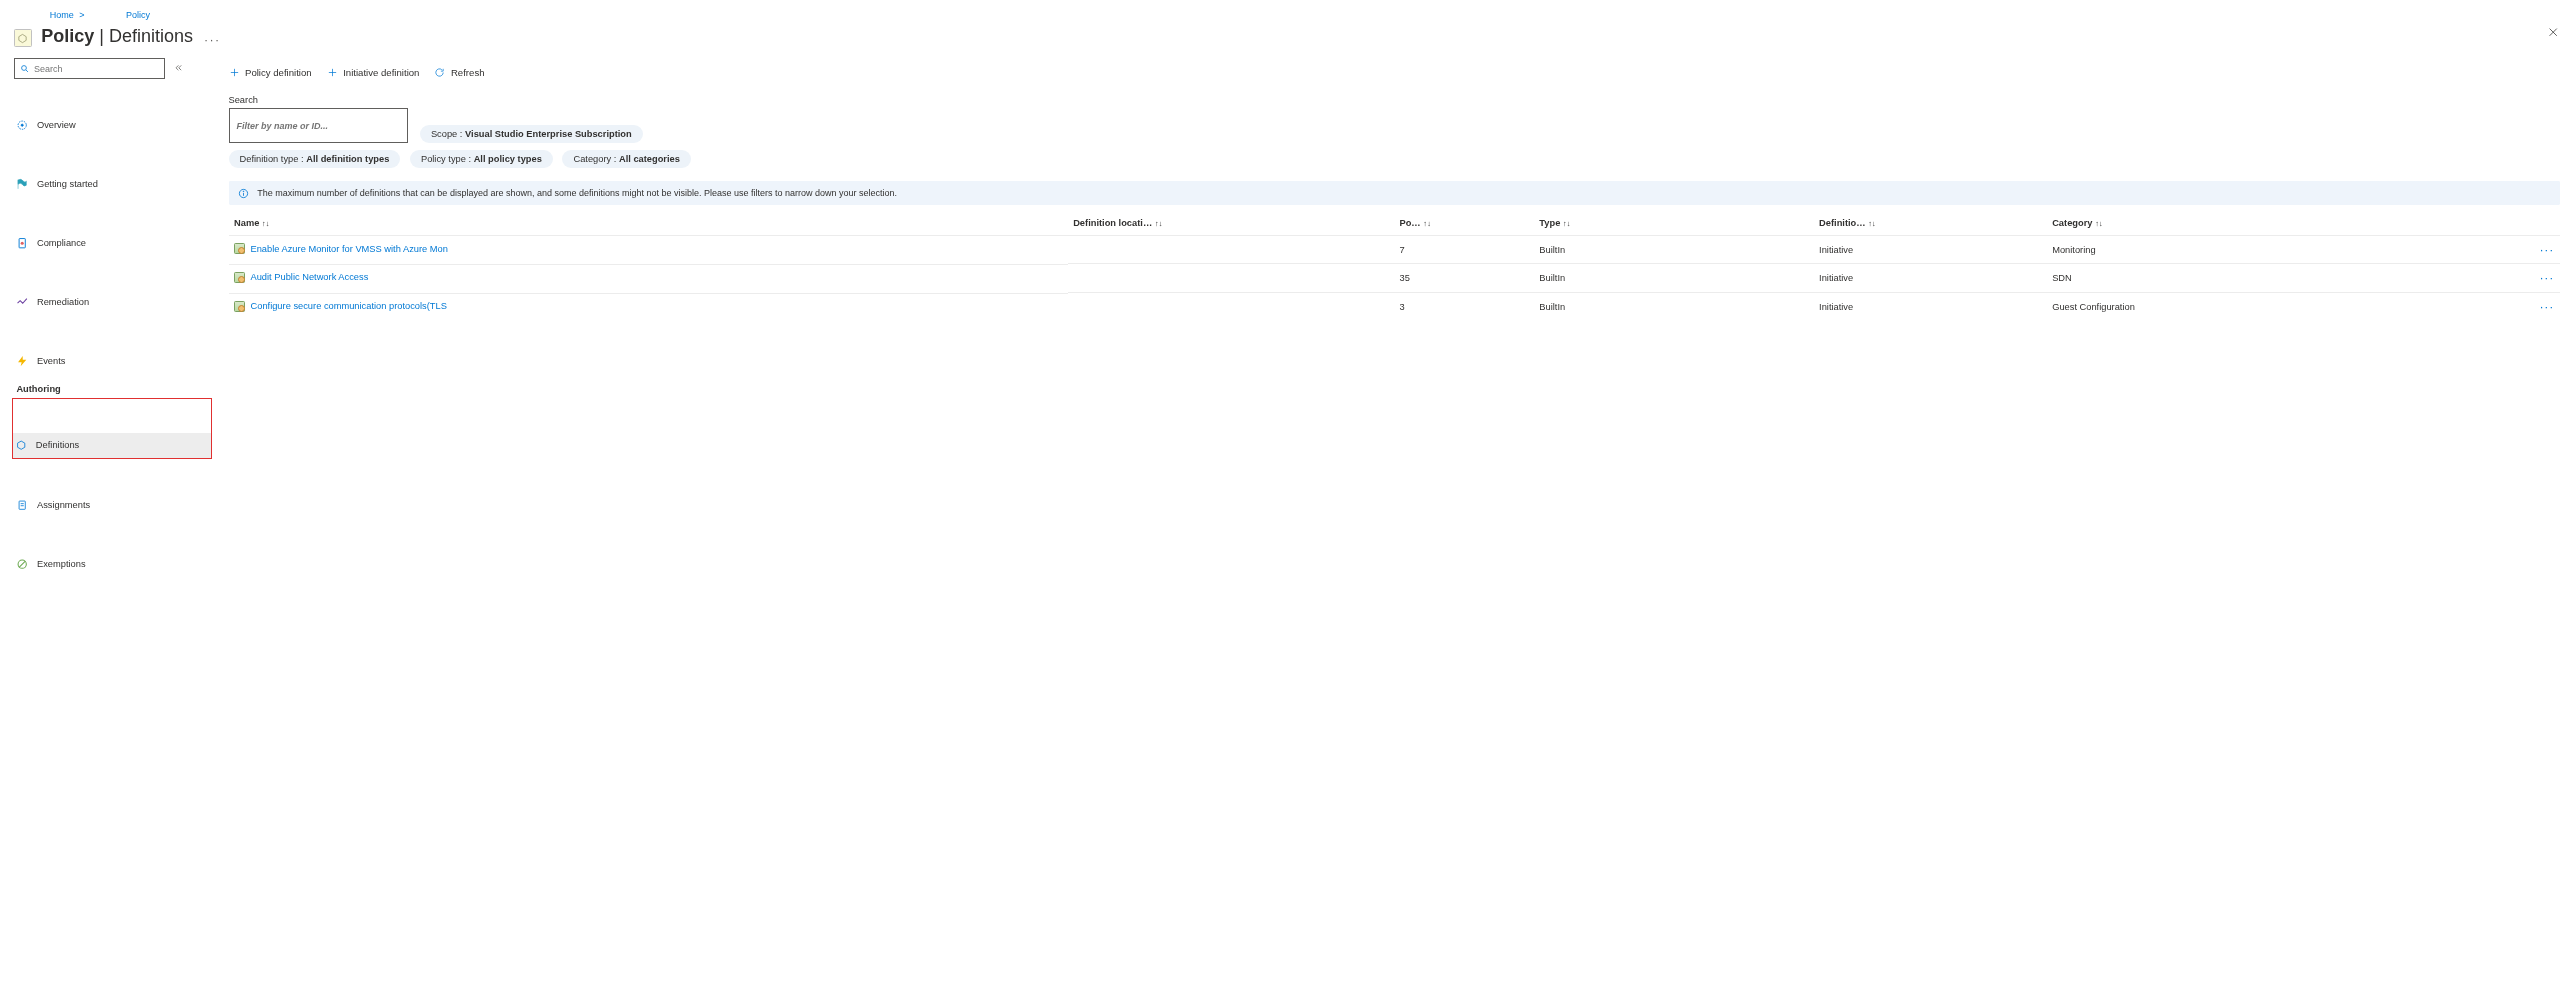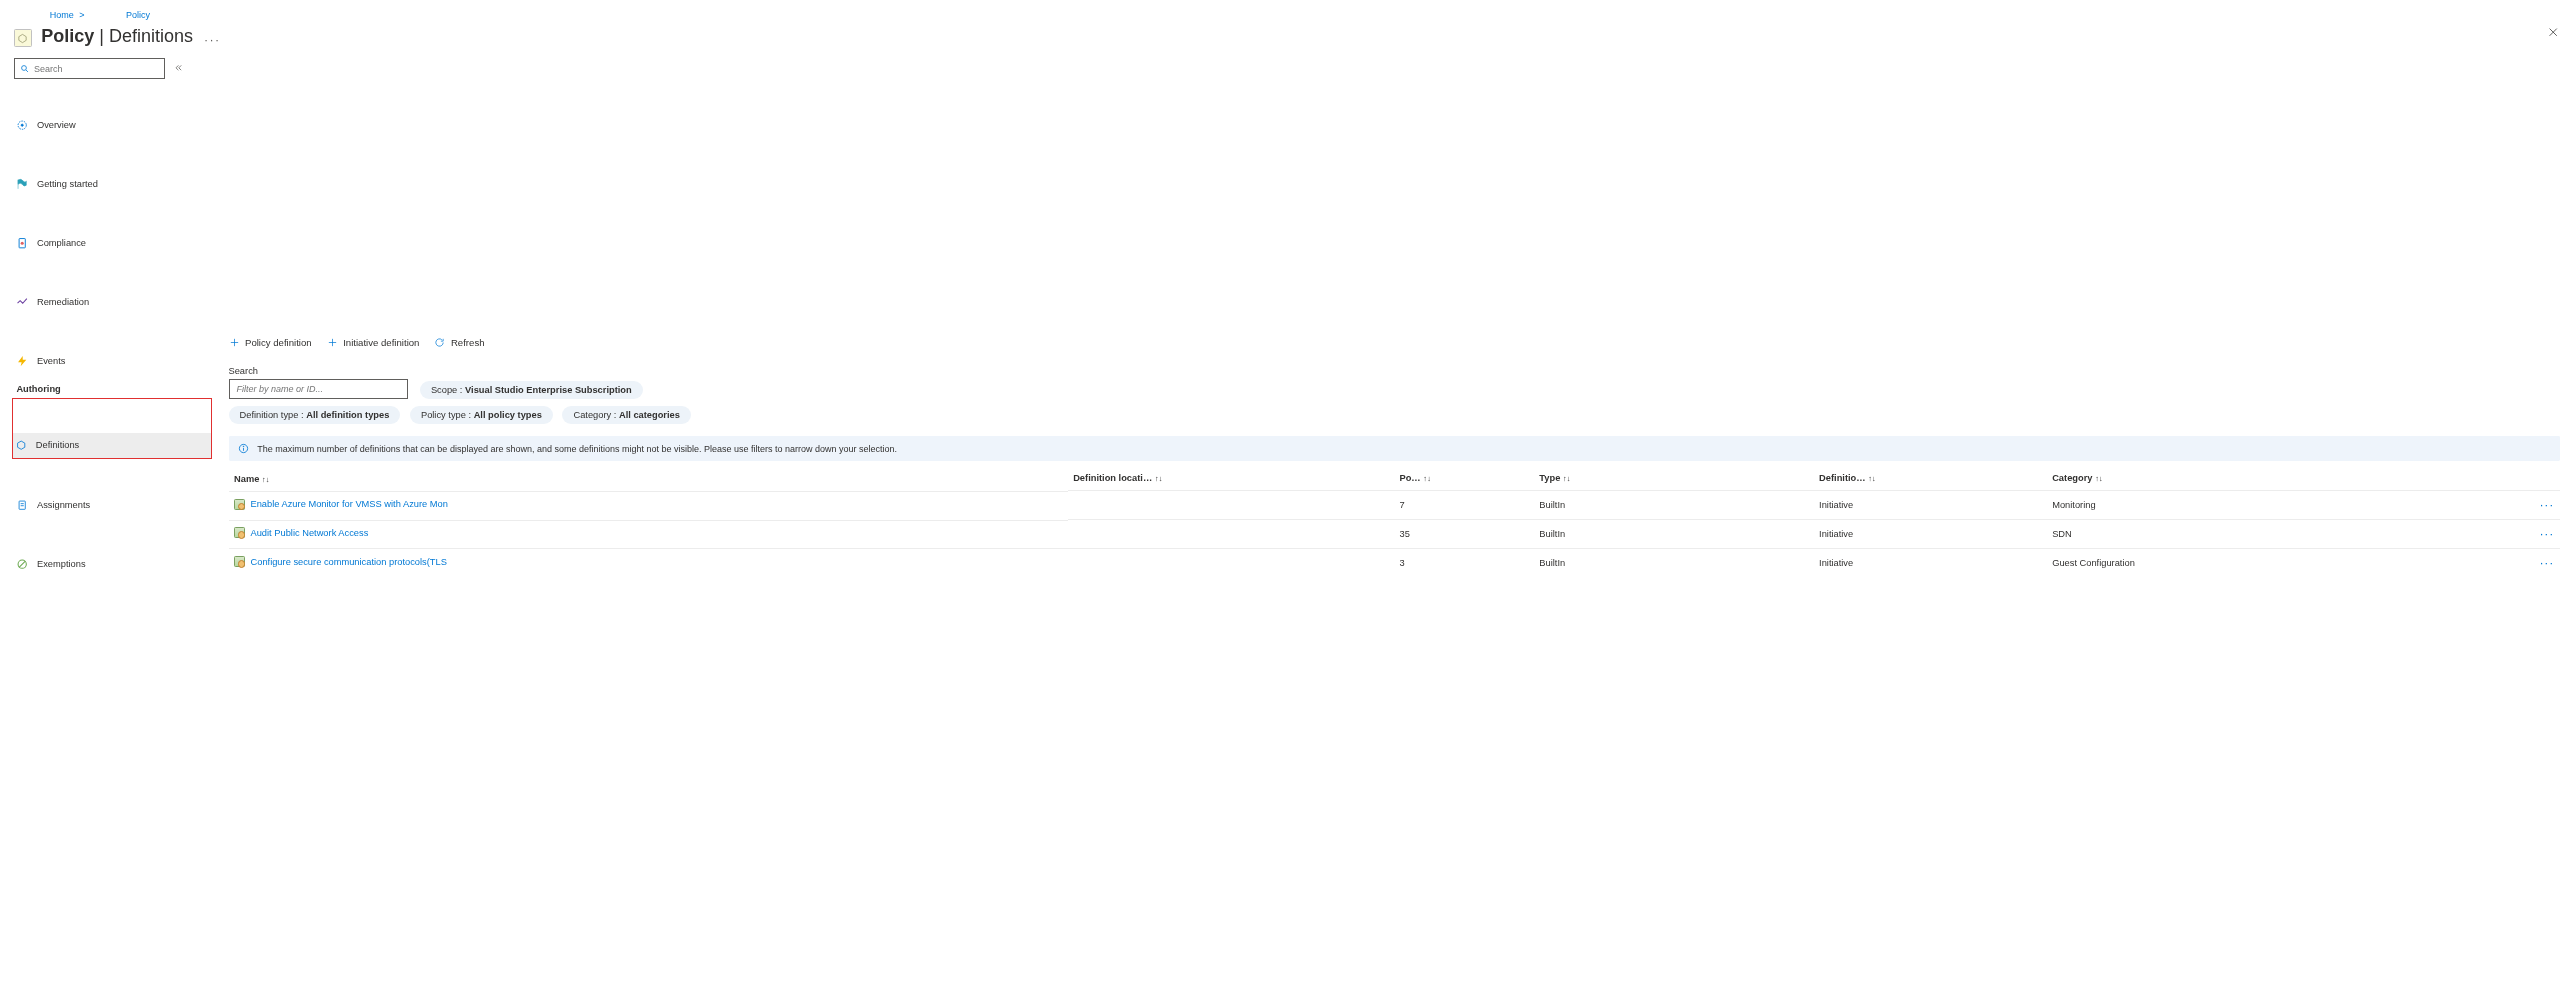--- a/index.html
+++ b/index.html
@@ -41,21 +41,21 @@
   .header h1 { font-size: 18px; font-weight: 400; }
   .header h1 b { font-weight: 600; }
   .header .more { margin-left: 11px; color: #605e5c; font-size: 12.4px; letter-spacing: 1.4px; cursor: pointer;}
   .header .close {
     position: absolute; right: 16.5px; top: 2.7px;
     font-size: 13.7px; color: #323130; cursor: pointer;
     font-weight: 300;
   }
 
   
-  .layout { display: flex; align-items: flex-end; }
+  .layout { display: flex; }
   .sidebar {
     width: 212px;
     flex-shrink: 0;
     padding-left: 13.7px;
   }
   .main {
     flex: 1;
     padding-right: 16.5px;
     padding-left: 16.5px;
   }
@@ -129,27 +129,28 @@
     cursor: pointer;
   }
   .tool-btn .tico { color: #0078d4; display:flex; }
   .tool-btn .tico svg { width:11px; height:11px; }
 
   
   .filter-label { font-size: 9.3px; margin-bottom: 2.7px; display:block; }
   .filter-row1 { display: flex; align-items: flex-end; gap: 12.4px; margin-bottom: 6.9px; flex-wrap: wrap;}
   .filter-input {
     border: 0.7px solid #605e5c;
-    height: 20px;
+    height: 35px;
     width: 179px;
     padding: 0 6.9px;
     font-size: 9px;
     font-style: italic;
     color: #605e5c;
     outline:none;
+    font-weight:bold;
   }
   .pill {
     background: #edf3f9;
     border-radius: 12.4px;
     padding: 4.1px 11px;
     font-size: 9.3px;
     color: #323130;
     cursor: pointer;
     display:inline-block;
   }

